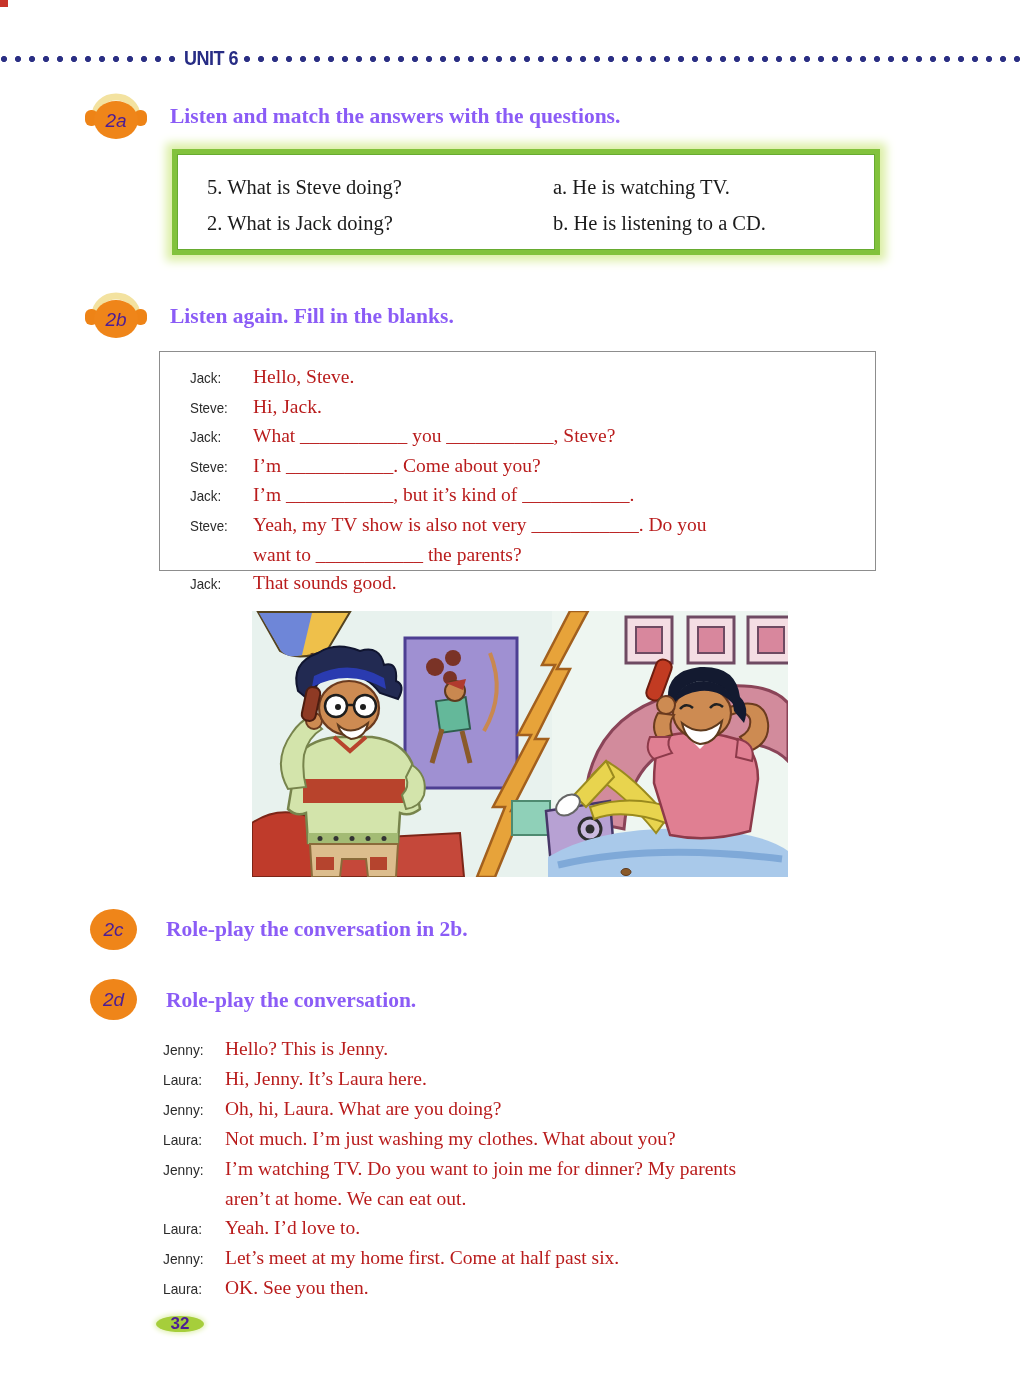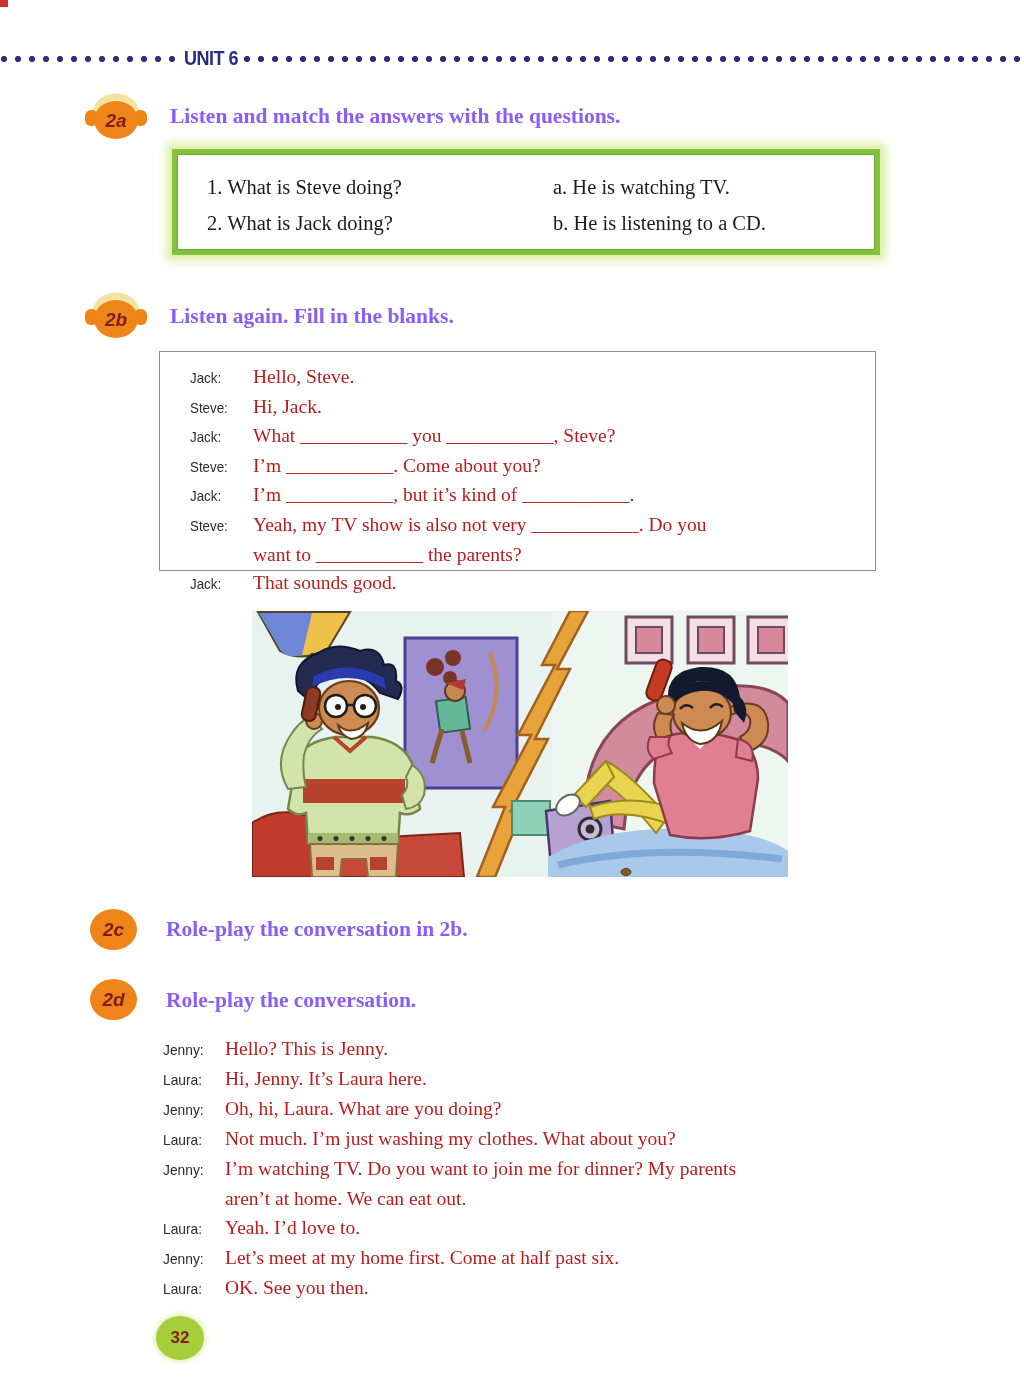--- a/index.html
+++ b/index.html
@@ -15,22 +15,22 @@
         background-size:14px 8px;background-repeat:repeat-x;}
   .dots-left{width:182px;}
   .dots-right{flex:1;}
   .unit-label{font-family:"Liberation Sans",sans-serif;font-weight:bold;font-size:18px;
               color:#272c85;padding:0 5px 0 2px;letter-spacing:-0.5px;transform:scaleY(1.08);}
 
   
   .badge{position:absolute;display:flex;align-items:center;justify-content:center;}
   .badge-audio{width:64px;height:52px;}
   .badge-audio svg{position:absolute;inset:0;}
-  .badge-text{position:relative;font-family:"Liberation Sans",sans-serif;font-weight:bold;
-              font-style:italic;font-size:19px;color:#7f1d1d;padding-top:7px;}
+  .badge-text{position:relative;font-family:"Liberation Sans",sans-serif;font-weight:normal;
+              font-style:italic;font-size:19px;color:#4c1d95;padding-top:7px;}
   .badge-plain{width:47px;height:41px;background:#ef8519;border-radius:50%;}
   .badge-plain .badge-text{padding-top:0;}
   #badge2a{left:84px;top:91px;}
   #badge2b{left:84px;top:290px;align-items:center;}
   #badge2c{left:90px;top:909px;}
   #badge2d{left:90px;top:979px;}
 
   
   .heading{position:absolute;font-weight:bold;font-size:21.5px;color:#8b5cf6;white-space:nowrap;}
   #h2a{left:170px;top:104px;}
@@ -56,23 +56,23 @@
   
   .illu{position:absolute;left:252px;top:611px;width:536px;height:266px;}
 
   
   #dlg2d{position:absolute;left:163px;top:1034px;width:810px;}
   #dlg2d .dlg-row{grid-template-columns:62px auto;line-height:29px;}
   #dlg2d .speaker{font-size:15px;}
   #dlg2d .line-text{font-size:19.5px;}
 
   
-  .page-num{position:absolute;left:156px;top:1316px;width:48px;height:44px;background:#a6ce3b;
+  .page-num{position:absolute;left:156px;top:1316px;width:48px;height:16px;background:#a6ce3b;
             border-radius:50%;display:flex;align-items:center;justify-content:center;
-            color:#7f1d1d;font-family:"Liberation Sans",sans-serif;font-weight:bold;font-size:17px;
+            color:#4c1d95;font-family:"Liberation Sans",sans-serif;font-weight:bold;font-size:17px;
             box-shadow:0 0 5px 2px #e2f1b4;}
 </style>
 </head>
 <body>
 
 <div class="page">
 
   <div class="corner-mark"></div>
 
   <div class="unit-rule">
@@ -87,21 +87,21 @@
       <rect x="1" y="19" width="13" height="16" rx="6" fill="#ee8316"></rect>
       <rect x="50" y="19" width="13" height="16" rx="6" fill="#ee8316"></rect>
       <ellipse cx="32" cy="29" rx="22" ry="19" fill="#ef8519"></ellipse>
     </svg>
     <span class="badge-text">2a</span>
   </div>
   <div class="heading" id="h2a">Listen and match the answers with the questions.</div>
 
   <div class="match-box">
     <div class="match-grid" id="matchGrid">
-        <div>1. What is Steve doing?</div>
+        <div>5. What is Steve doing?</div>
         <div>a. He is watching TV.</div>
         <div>2. What is Jack doing?</div>
         <div>b. He is listening to a CD.</div>
       </div>
   </div>
 
   <div class="badge badge-audio" id="badge2b">
     <svg viewBox="0 0 64 52">
       <path d="M11 25 A21 19 0 0 1 53 25" fill="none" stroke="#f3e2a0" stroke-width="7"></path>
       <rect x="1" y="19" width="13" height="16" rx="6" fill="#ee8316"></rect>

